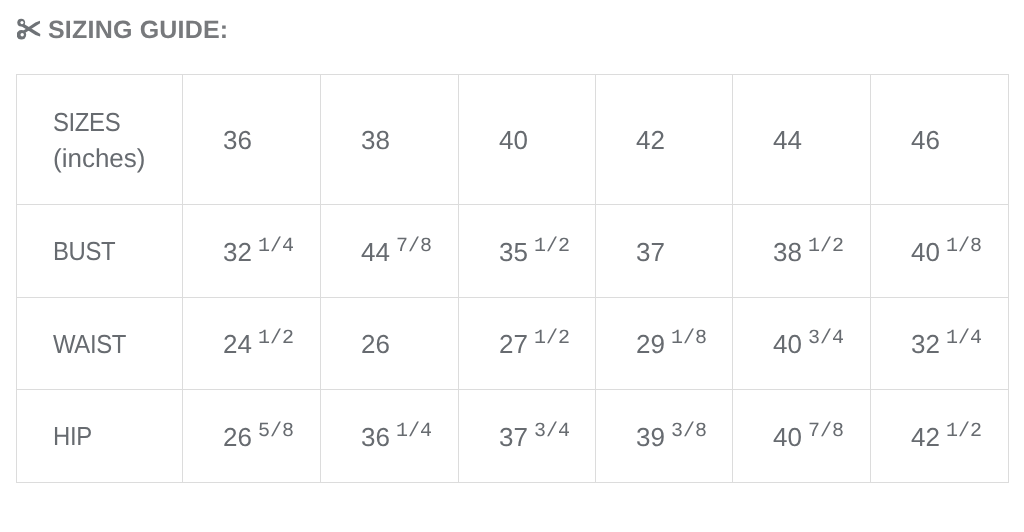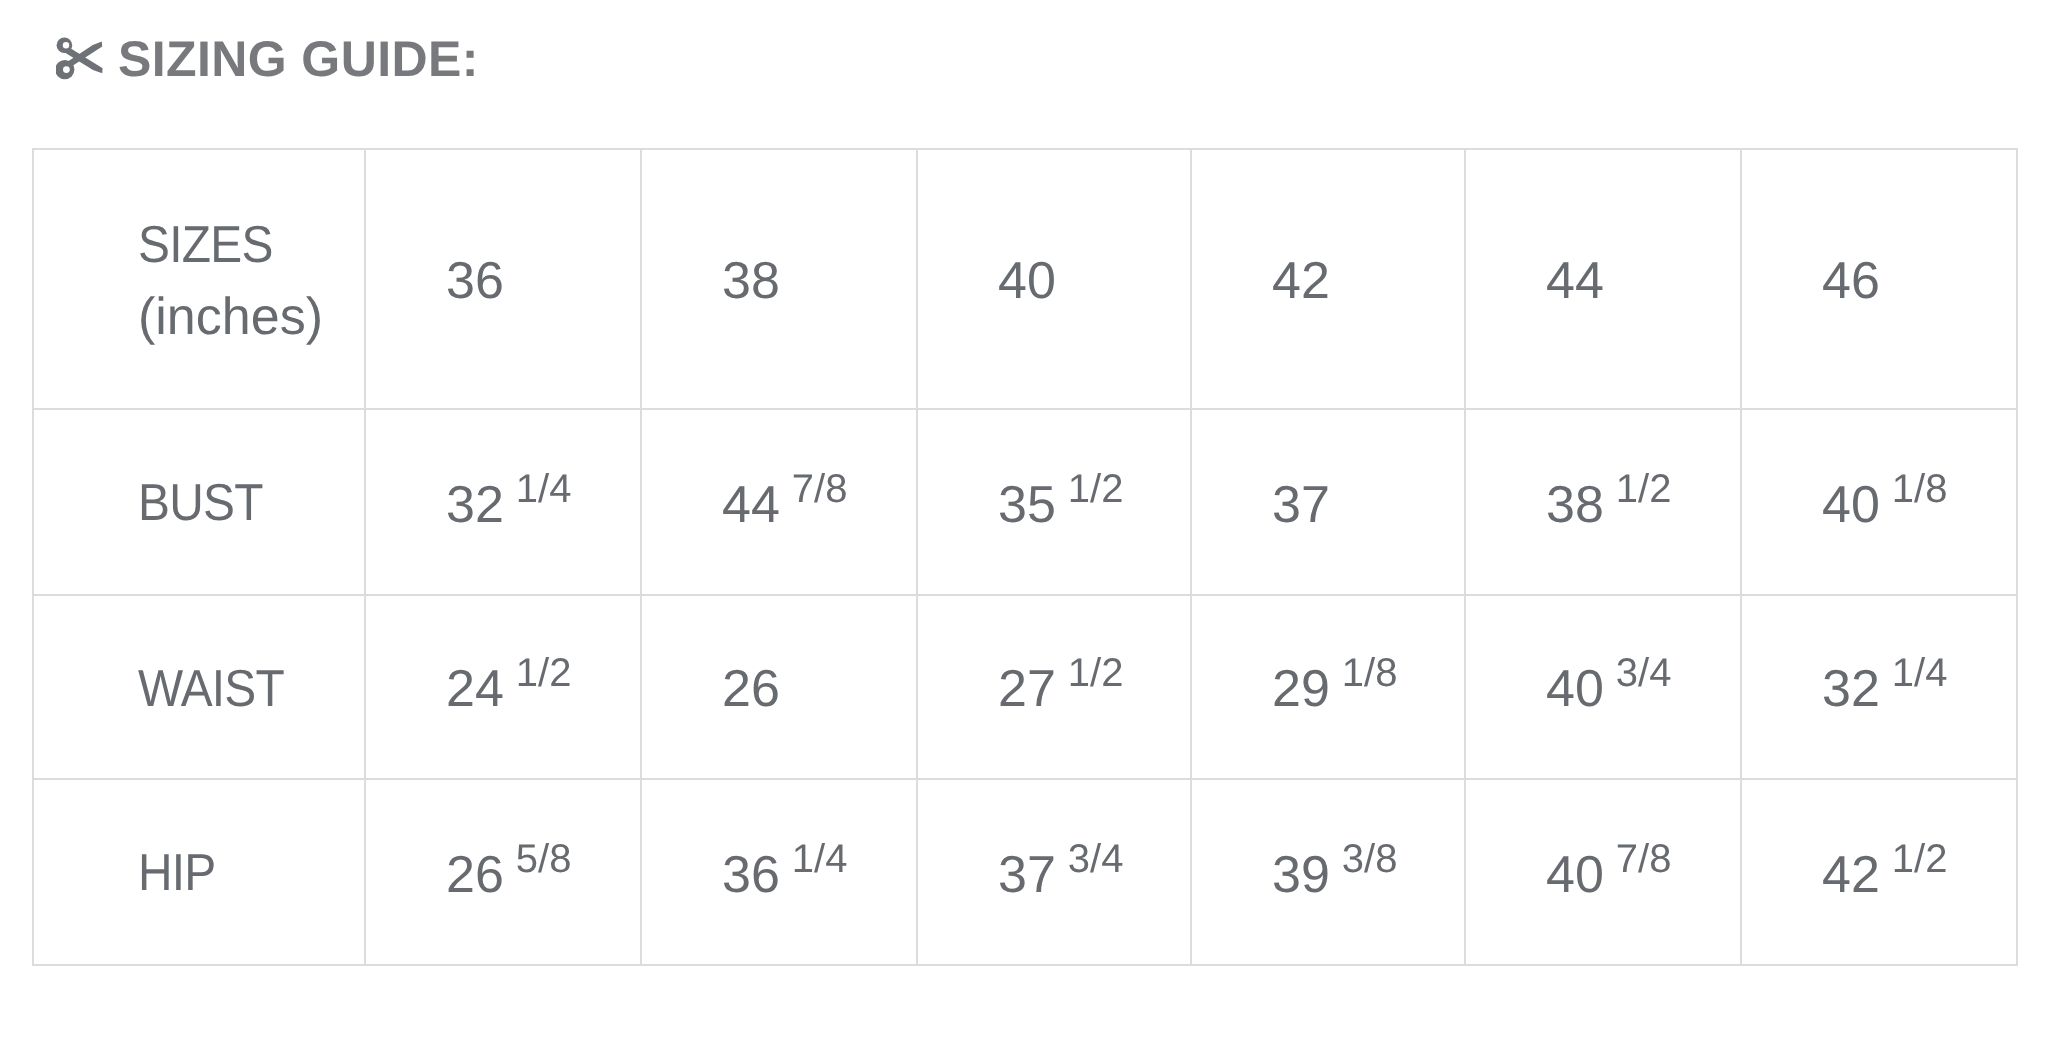--- a/index.html
+++ b/index.html
@@ -4,42 +4,42 @@
 <style>
   html, body { margin:0; padding:0; }
   body {
     width:1024px; height:532px;
     background:#ffffff;
     font-family:"Liberation Sans", sans-serif;
     -webkit-font-smoothing:antialiased;
     text-rendering:geometricPrecision;
   }
   .page { position:relative; width:1024px; height:532px; will-change:transform; }
-  .heading { position:absolute; left:28px; top:13px; display:flex; align-items:flex-start; }
+  .heading { position:absolute; left:17px; top:13px; display:flex; align-items:flex-start; }
   .scissors { width:24px; height:24px; display:block; margin-right:8px; margin-top:5px; }
   .heading-text { font-size:25px; font-weight:bold; color:#77797c; letter-spacing:0.2px; position:relative; top:3px; left:-1px; }
   table.size-table { position:absolute; left:16px; top:74px; border-collapse:collapse; table-layout:fixed; }
   table.size-table td { border:1px solid #dcdcdc; color:#676b70; font-size:26px; padding:0; vertical-align:middle; }
   table.size-table td > .whole, table.size-table td > .lbl-line { position:relative; top:1px; }
-  table.size-table td.label-cell { padding-left:52px; }
+  table.size-table td.label-cell { padding-left:36px; }
   table.size-table td.val-cell { padding-left:40px; }
   tr.r0 td { height:129px; }
   tr.r1 td { height:92px; }
   tr.r2 td { height:91px; }
   tr.r3 td { height:92px; }
   col.c0 { width:166px; }
   col.c1 { width:138px; }
   col.c2 { width:138px; }
   col.c3 { width:137px; }
   col.c4 { width:137px; }
   col.c5 { width:138px; }
   col.c6 { width:138px; }
   .lbl-line { display:block; line-height:1.38; }
   .lbl-line.caps { letter-spacing:-0.4px; transform:scaleX(0.92); transform-origin:left center; }
-  .frac { font-size:20px; vertical-align:baseline; position:relative; top:-9px; margin-left:6px; }
+  .frac { font-size:20px; vertical-align:baseline; position:relative; top:-9px; margin-left:6px;font-family:Liberation Mono, monospace; }
 </style>
 </head>
 <body>
 
 <div class="page">
   <div class="heading">
     <span class="scissors">
       <svg viewBox="0 0 240 240" width="24" height="24" aria-hidden="true">
         <defs>
           <mask id="sciHoles" maskUnits="userSpaceOnUse" x="0" y="0" width="240" height="240">

